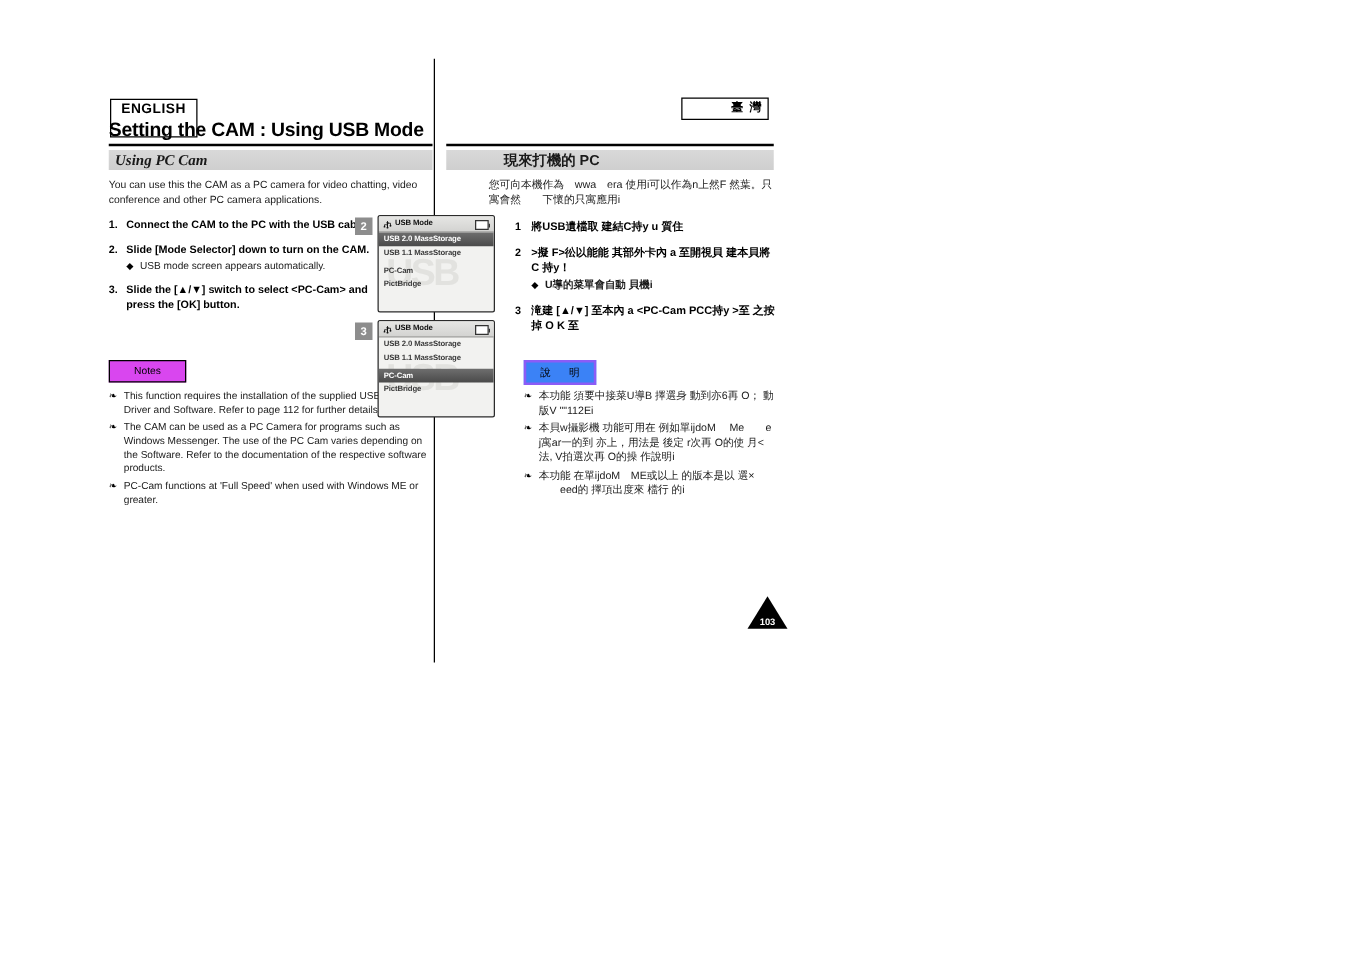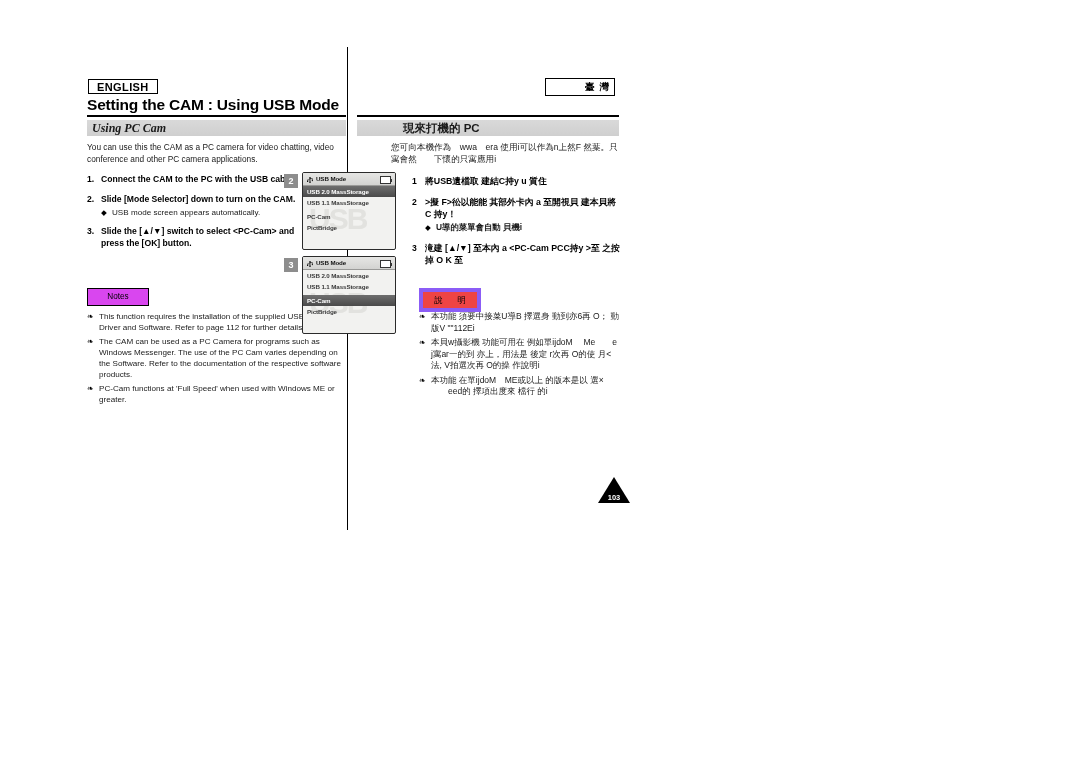--- a/index.html
+++ b/index.html
@@ -13,21 +13,21 @@
 
   
   .col-divider{
     position:absolute;left:347px;top:47px;width:1px;height:483px;
     background:#000;
   }
 
   
   .lang-badge{
     position:absolute;left:88px;top:79px;
-    border:1px solid #000;padding:2px 8px 0 8px;
+    border:1px solid #000;padding:2px 8px 16px 8px;
     font-size:11px;font-weight:bold;letter-spacing:.4px;color:#000;
     background:#fff;line-height:1;
   }
   .main-title{
     position:absolute;left:87px;top:96px;width:258px;
     font-size:15.5px;font-weight:bold;color:#000;letter-spacing:-0.2px;
     white-space:nowrap;
   }
   .title-rule{
     position:absolute;left:87px;top:115px;width:259px;height:2px;background:#000;
@@ -165,21 +165,21 @@
   .step-cn{margin-bottom:9px;}
   .step-cn .row{display:flex;}
   .step-cn .num{flex:0 0 13px;font-size:8.6px;font-weight:bold;color:#000;line-height:12px;}
   .step-cn .txt{font-size:8.8px;font-weight:bold;color:#000;line-height:12px;}
   .sub-cn{display:flex;margin-left:13px;margin-top:2px;}
   .sub-cn .bullet{flex:0 0 11px;font-size:7.5px;line-height:11px;color:#000;}
   .sub-cn .txt{font-size:8.4px;line-height:11px;color:#1a1a1a;}
 
   .notes-tab-cn{
     position:absolute;left:419px;top:288px;width:54px;height:16px;
-    border:4px solid #8b5cf6;background:#ef4444;font-family:Liberation Serif, serif;
+    border:2px solid #8b5cf6;background:#3b82f6;font-family:Liberation Serif, serif;
   }
   .notes-tab-cn span{
     display:block;text-align:center;line-height:16px;font-size:8.5px;color:#000;
     letter-spacing:3px;text-indent:3px;
   }
   .notes-list-cn{position:absolute;left:419px;top:311px;width:200px;}
   .note-cn{display:flex;margin-bottom:3px;}
   .note-cn .bullet{flex:0 0 12px;font-size:8px;line-height:11.5px;color:#000;}
   .note-cn .txt{font-size:8.5px;line-height:11.5px;color:#1a1a1a;}
 

